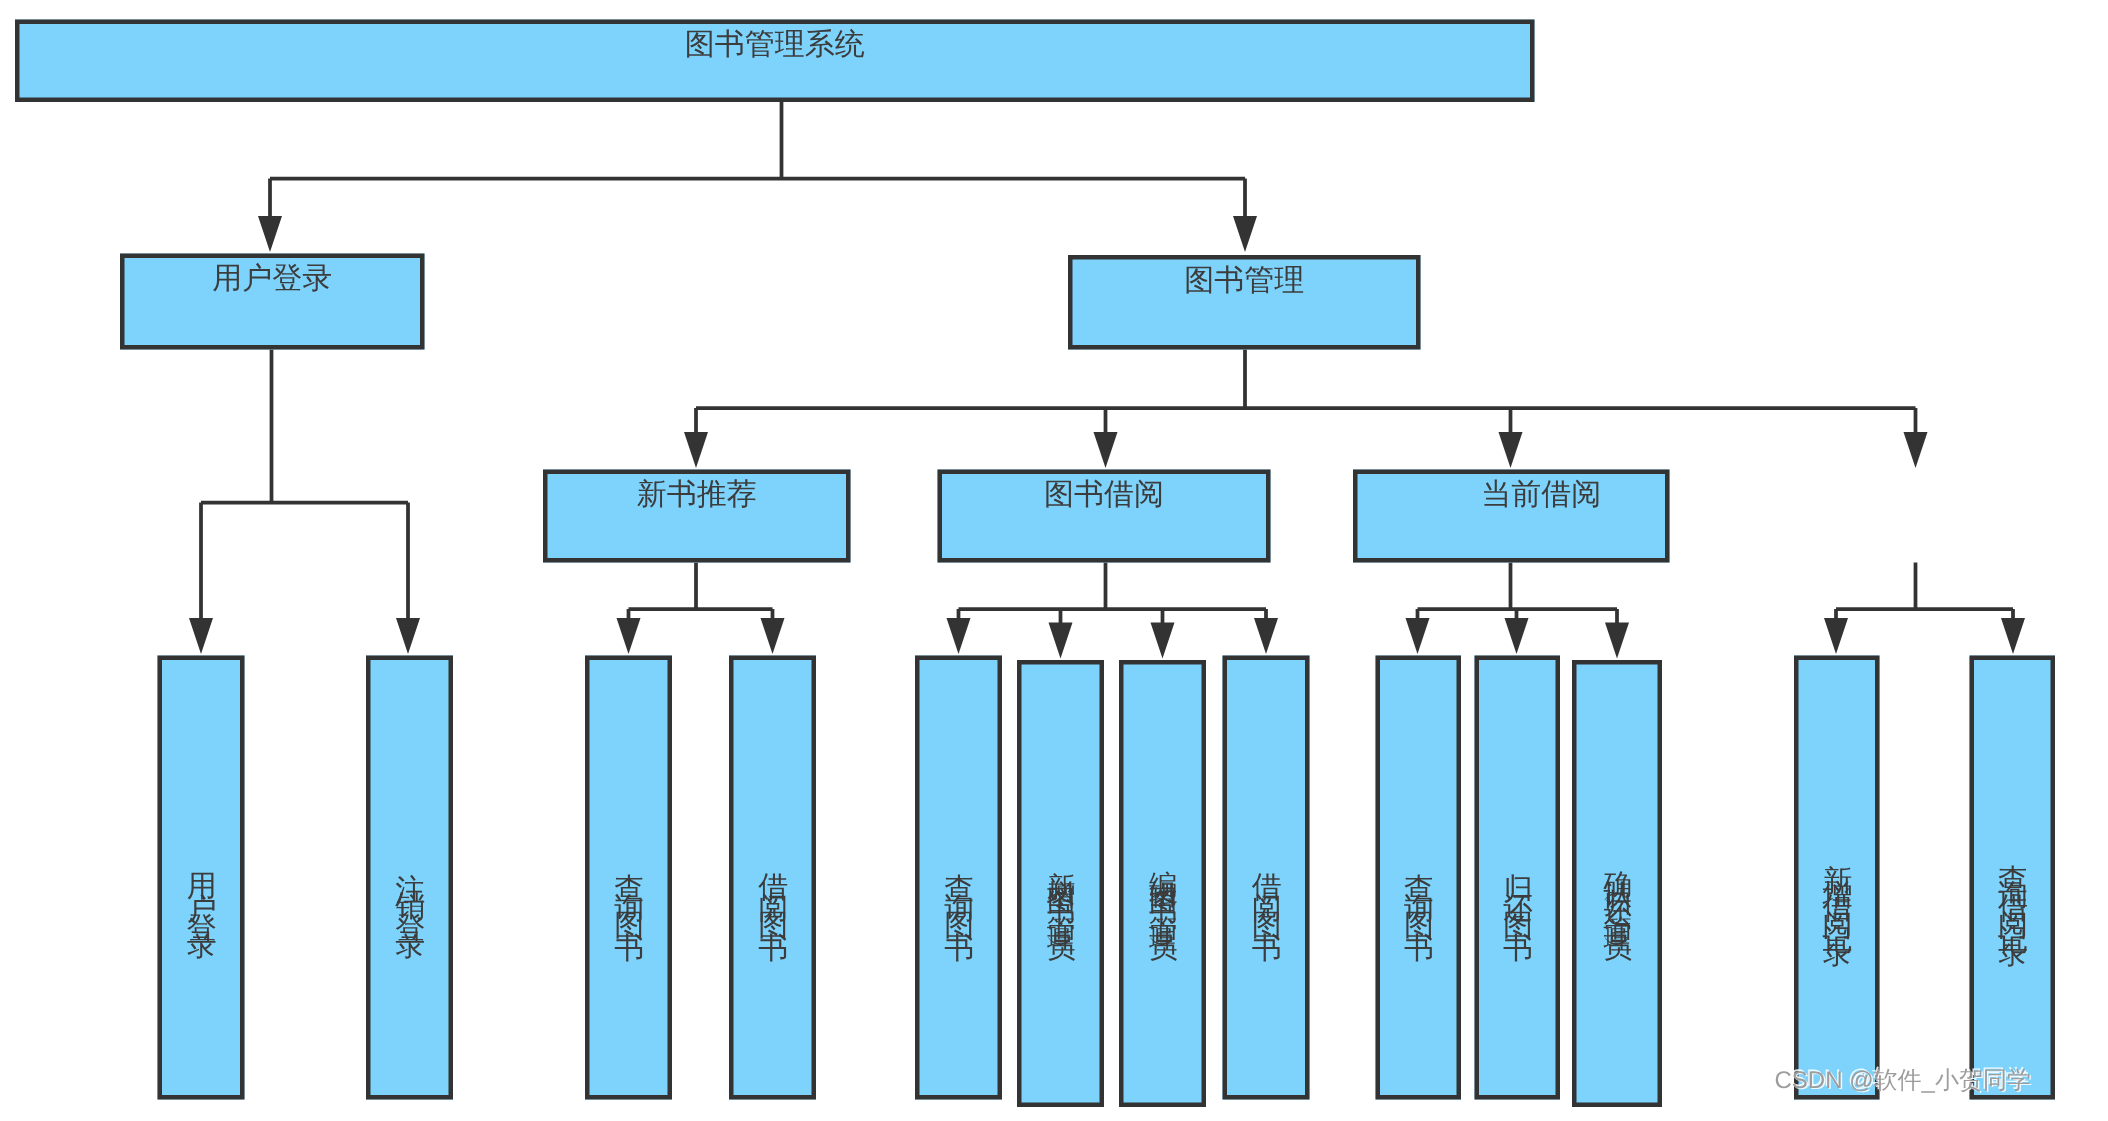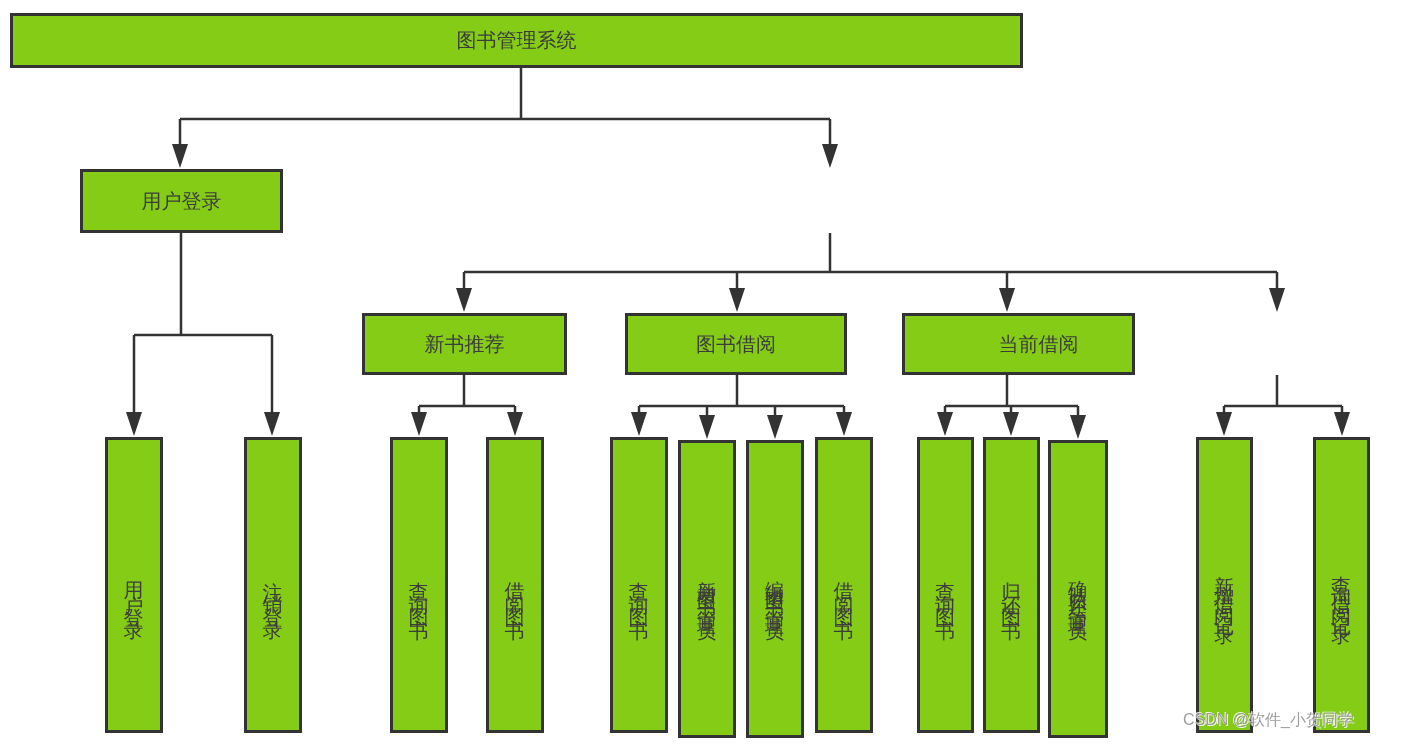--- a/index.html
+++ b/index.html
@@ -19,23 +19,22 @@
   .connectors path {
     fill: none;
     stroke: #333333;
     stroke-width: 2.5;
   }
   .connectors polygon { fill: #333333; stroke: none; }
   .node {
     position: absolute;
     box-sizing: border-box;
     border: 3px solid #333333;
-    background: #84cc16;
+    background: #7dd3fc;
     display: flex;
-    align-items: center;
     justify-content: center;
     color: #3c3c3c;
     font-size: 20px;
   }
   .node .lbl { text-align: center; }
   .vnode .lbl {
     writing-mode: vertical-lr;
     text-orientation: mixed;
     line-height: 1;
   }
@@ -101,28 +100,31 @@
     </g>
   </svg>
 
   <div class="node" style="left:10px; top:13px; width:1013px; height:55px;">
     <span class="lbl">图书管理系统</span>
   </div>
 
   <div class="node" style="left:80px; top:169px; width:203px; height:64px;">
     <span class="lbl">用户登录</span>
   </div>
+  <div class="node" style="left:712px; top:170px; width:235px; height:63px;">
+    <span class="lbl">图书管理</span>
+  </div>
 
   <div class="node" style="left:625px; top:313px; width:222px; height:62px;">
     <span class="lbl">图书借阅</span>
   </div>
   <div class="node" style="left:362px; top:313px; width:205px; height:62px;">
     <span class="lbl">新书推荐</span>
   </div>
-  <div class="node" style="left:902px; top:313px; width:233px; height:62px;padding-left:40px;">
+  <div class="node" style="left:902px; top:313px; width:211px; height:62px;padding-left:40px;">
     <span class="lbl">当前借阅</span>
   </div>
 
   <div class="node vnode v-short" style="left:105px; top:437px; width:58px; height:296px;">
     <span class="lbl">用户登录</span>
   </div>
   <div class="node vnode v-short" style="left:244px; top:437px; width:58px; height:296px;">
     <span class="lbl">注销登录</span>
   </div>
 

